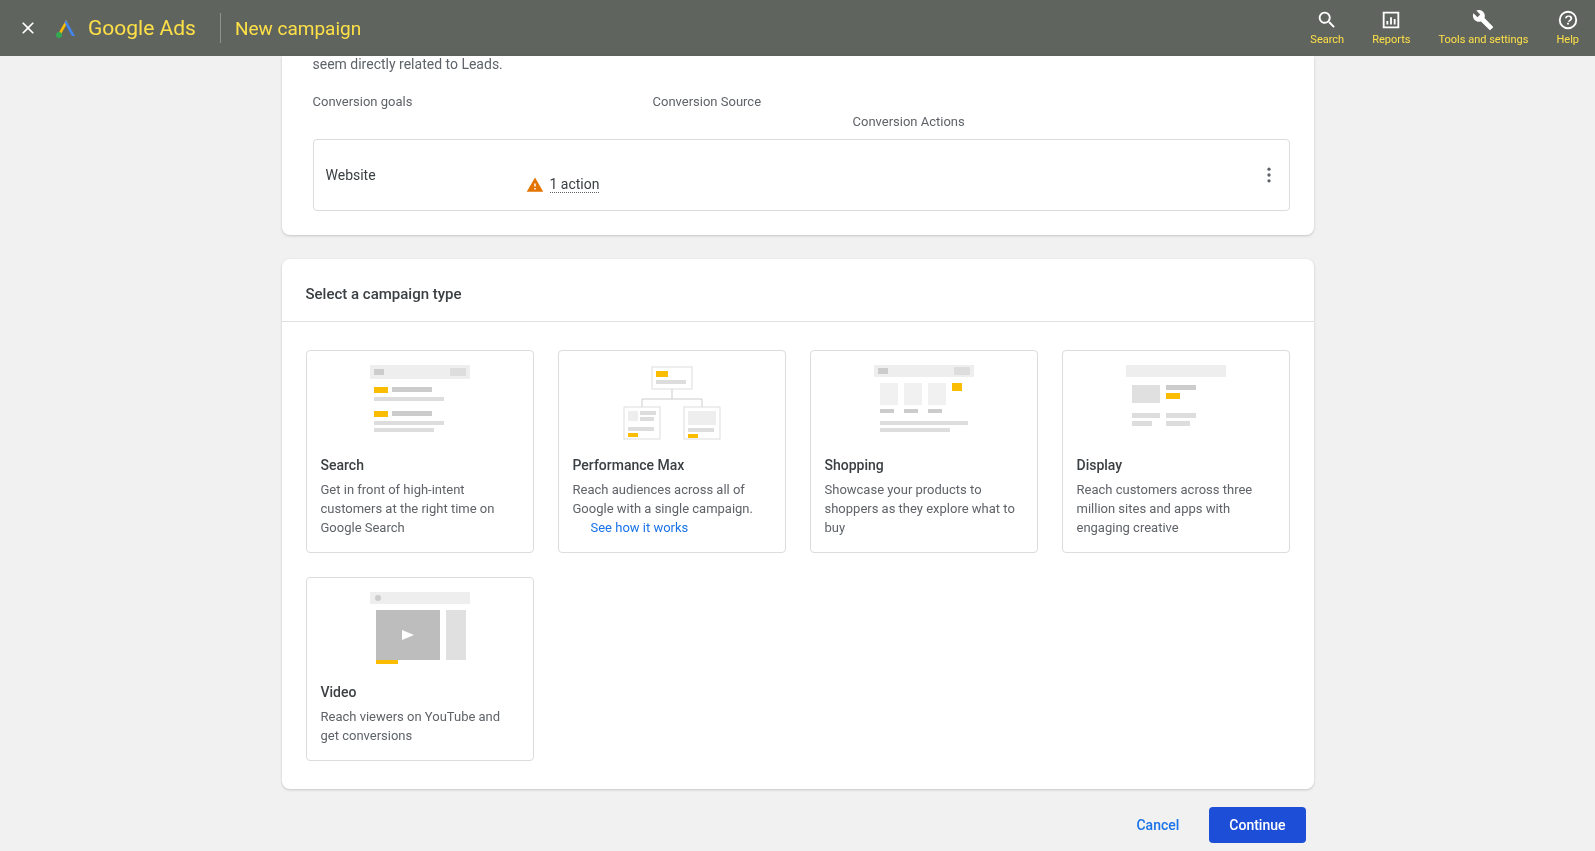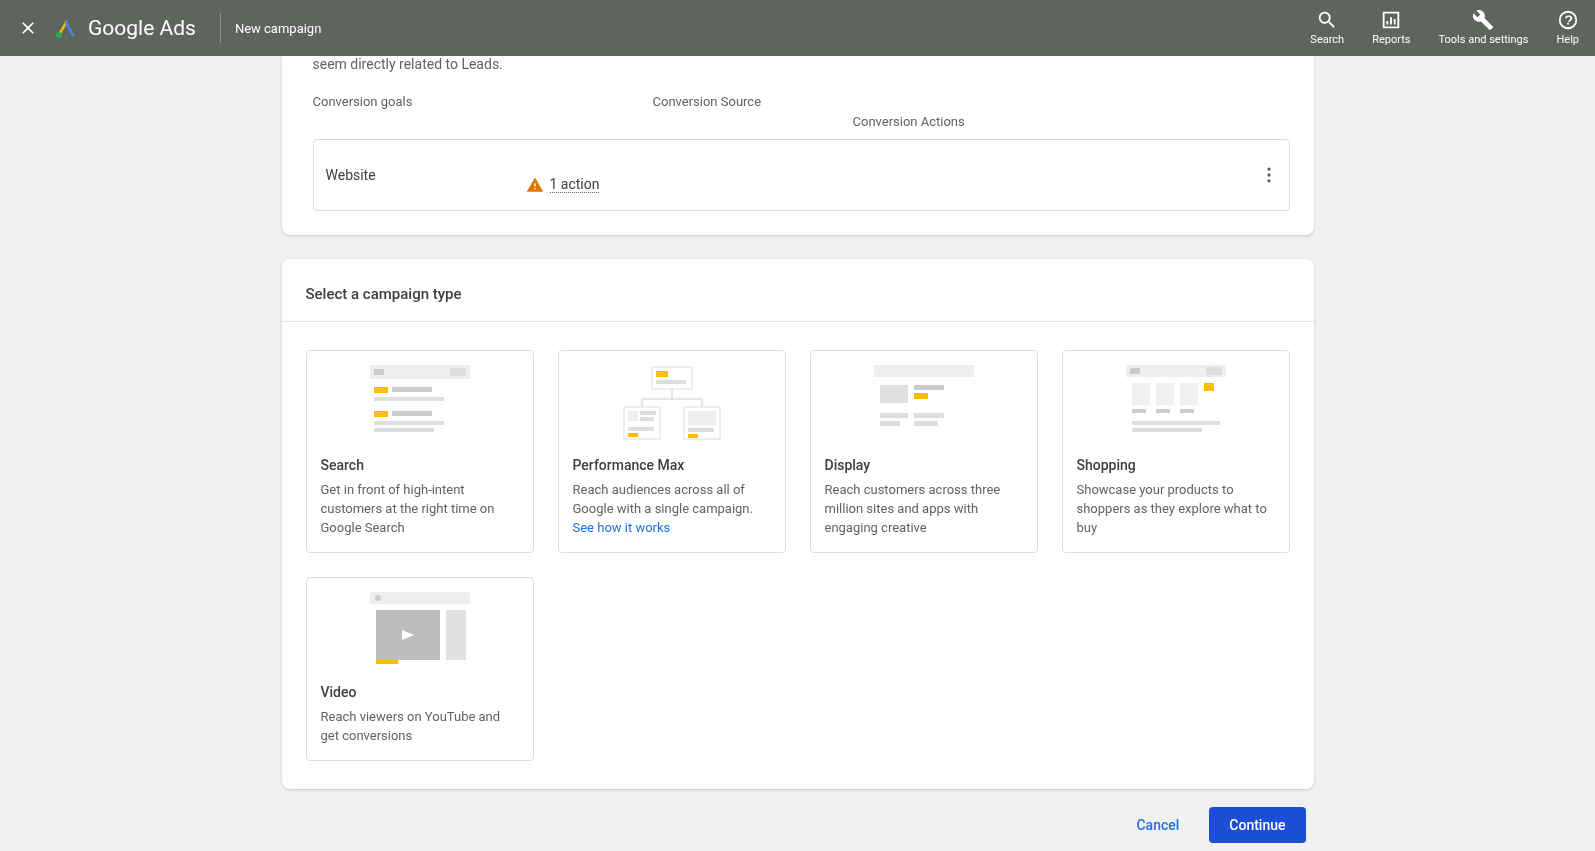--- a/index.html
+++ b/index.html
@@ -1,25 +1,25 @@
 <!DOCTYPE html>
 <html><head>
 <meta charset="utf-8">
 <style>
 * { box-sizing: border-box; margin: 0; padding: 0; }
 body { font-family: Roboto, Arial, sans-serif; background: #f1f1f1; font-size: 14px; color: #3c4043; }
 
 
-.header { background: #60645f; height: 56px; display: flex; align-items: center; padding: 0 16px; color: #ffffff; }
+.header { background: #60645f; height: 56px; display: flex; align-items: center; padding: 0 16px; color: #fde047; }
 .header-left { display: flex; align-items: center; gap: 14px; }
 .close-btn { cursor: pointer; display: flex; align-items: center; justify-content: center; width: 24px; height: 24px; }
 .logo { display: flex; align-items: center; gap: 10px; font-size: 21px; font-weight: 400; }
 .logo-triangle { width: 24px; height: 24px; }
 .divider-v { width: 1px; height: 30px; background: rgba(255,255,255,0.3); margin: 0 0px 0 10px; }
-.page-title { font-size: 13px; font-weight: 400; }
+.page-title { font-size: 19px; font-weight: 400; }
 .header-right { margin-left: auto; display: flex; gap: 28px; }
 .header-tool { display: flex; flex-direction: column; align-items: center; cursor: pointer; font-size: 11px; text-align: center; line-height: 14px; gap: 2px; }
 .header-tool svg { width: 22px; height: 22px; }
 
 
 .page { padding: 0 0 40px 0; }
 .card { background: #fff; border-radius: 8px; box-shadow: 0 1px 3px rgba(60,64,67,0.15), 0 1px 2px rgba(60,64,67,0.1); margin: 0 auto; width: 1032px; }
 .goals-card { border-radius: 0 0 8px 8px; padding: 0 0 24px 7px; }
 .goals-text { padding: 0 24px 4px 24px; color: #5f6368; font-size: 14px; }
 .goals-table-head { display: flex; padding: 18px 24px 10px 24px; color: #5f6368; font-size: 13px; }
@@ -37,21 +37,21 @@
 
 
 .type-card { margin-top: 24px; padding: 8px 0 28px 0; }
 .section-title { padding: 18px 24px; font-size: 15px; font-weight: 500; color: #3c4043; border-bottom: 1px solid #e0e0e0; }
 .type-grid { display: grid; grid-template-columns: repeat(4, 1fr); gap: 24px; padding: 28px 24px 0 24px; }
 .type-option { border: 1px solid #dadce0; border-radius: 4px; padding: 14px; cursor: pointer; display: flex; flex-direction: column; }
 .type-illustration { height: 78px; display: flex; align-items: center; justify-content: center; margin-bottom: 14px; }
 .type-illustration svg { max-width: 100%; max-height: 100%; }
 .type-name { font-weight: 500; color: #3c4043; font-size: 14px; margin-bottom: 8px; }
 .type-desc { font-size: 13px; color: #5f6368; line-height: 1.45; }
-.type-link { color: #1a73e8; }
+.type-link { color: #1a73e8; margin-left: 18px; }
 
 
 .footer { width: 1032px; margin: 18px auto 0 auto; display: flex; justify-content: flex-end; gap: 16px; padding-right: 8px; }
 .btn-text { color: #1a73e8; background: none; border: none; font-size: 14px; font-weight: 500; padding: 10px 14px; cursor: pointer; border-radius: 4px; font-family: inherit; }
 .btn-primary { background: #1d4ed8; color: #fff; border: none; font-size: 14px; font-weight: 500; padding: 10px 20px; border-radius: 4px; cursor: pointer; font-family: inherit; }
 </style>
 </head>
 <body>
 
 <div class="header">
@@ -173,37 +173,20 @@
             </svg>
         </div>
         <div class="type-name">Performance Max</div>
         <div class="type-desc"><span>Reach audiences across all of Google with a single campaign. </span><span class="type-link">See how it works</span></div>
       </div>
 
       <div class="type-option">
         <div class="type-illustration">
           <svg viewBox="0 0 100 78">
               <rect x="0" y="0" width="100" height="12" fill="#eee"></rect>
-              <rect x="6" y="20" width="28" height="18" fill="#e0e0e0"></rect>
-              <rect x="40" y="20" width="30" height="5" fill="#ccc"></rect>
-              <rect x="40" y="28" width="14" height="6" fill="#fbbc04"></rect>
-              <rect x="6" y="48" width="28" height="5" fill="#ddd"></rect>
-              <rect x="6" y="56" width="20" height="5" fill="#ddd"></rect>
-              <rect x="40" y="48" width="30" height="5" fill="#ddd"></rect>
-              <rect x="40" y="56" width="24" height="5" fill="#ddd"></rect>
-            </svg>
-        </div>
-        <div class="type-name">Display</div>
-        <div class="type-desc">Reach customers across three million sites and apps with engaging creative</div>
-      </div>
-
-      <div class="type-option">
-        <div class="type-illustration">
-          <svg viewBox="0 0 100 78">
-              <rect x="0" y="0" width="100" height="12" fill="#eee"></rect>
               <rect x="4" y="3" width="10" height="6" fill="#ccc"></rect>
               <rect x="80" y="2" width="16" height="8" fill="#ddd" rx="1"></rect>
               <rect x="6" y="18" width="18" height="22" fill="#f1f1f1"></rect>
               <rect x="30" y="18" width="18" height="22" fill="#f1f1f1"></rect>
               <rect x="54" y="18" width="18" height="22" fill="#f1f1f1"></rect>
               <rect x="78" y="18" width="10" height="8" fill="#fbbc04"></rect>
               <rect x="6" y="44" width="14" height="4" fill="#ccc"></rect>
               <rect x="30" y="44" width="14" height="4" fill="#ccc"></rect>
               <rect x="54" y="44" width="14" height="4" fill="#ccc"></rect>
               <rect x="6" y="56" width="88" height="4" fill="#ddd"></rect>
@@ -211,20 +194,37 @@
             </svg>
         </div>
         <div class="type-name">Shopping</div>
         <div class="type-desc">Showcase your products to shoppers as they explore what to buy</div>
       </div>
 
       <div class="type-option">
         <div class="type-illustration">
           <svg viewBox="0 0 100 78">
               <rect x="0" y="0" width="100" height="12" fill="#eee"></rect>
+              <rect x="6" y="20" width="28" height="18" fill="#e0e0e0"></rect>
+              <rect x="40" y="20" width="30" height="5" fill="#ccc"></rect>
+              <rect x="40" y="28" width="14" height="6" fill="#fbbc04"></rect>
+              <rect x="6" y="48" width="28" height="5" fill="#ddd"></rect>
+              <rect x="6" y="56" width="20" height="5" fill="#ddd"></rect>
+              <rect x="40" y="48" width="30" height="5" fill="#ddd"></rect>
+              <rect x="40" y="56" width="24" height="5" fill="#ddd"></rect>
+            </svg>
+        </div>
+        <div class="type-name">Display</div>
+        <div class="type-desc">Reach customers across three million sites and apps with engaging creative</div>
+      </div>
+
+      <div class="type-option">
+        <div class="type-illustration">
+          <svg viewBox="0 0 100 78">
+              <rect x="0" y="0" width="100" height="12" fill="#eee"></rect>
               <circle cx="8" cy="6" r="3" fill="#ccc"></circle>
               <rect x="6" y="18" width="64" height="50" fill="#bdbdbd"></rect>
               <polygon points="32,38 32,48 44,43" fill="#fff"></polygon>
               <rect x="6" y="68" width="22" height="4" fill="#fbbc04"></rect>
               <rect x="76" y="18" width="20" height="50" fill="#e0e0e0"></rect>
             </svg>
         </div>
         <div class="type-name">Video</div>
         <div class="type-desc">Reach viewers on YouTube and get conversions</div>
       </div>

